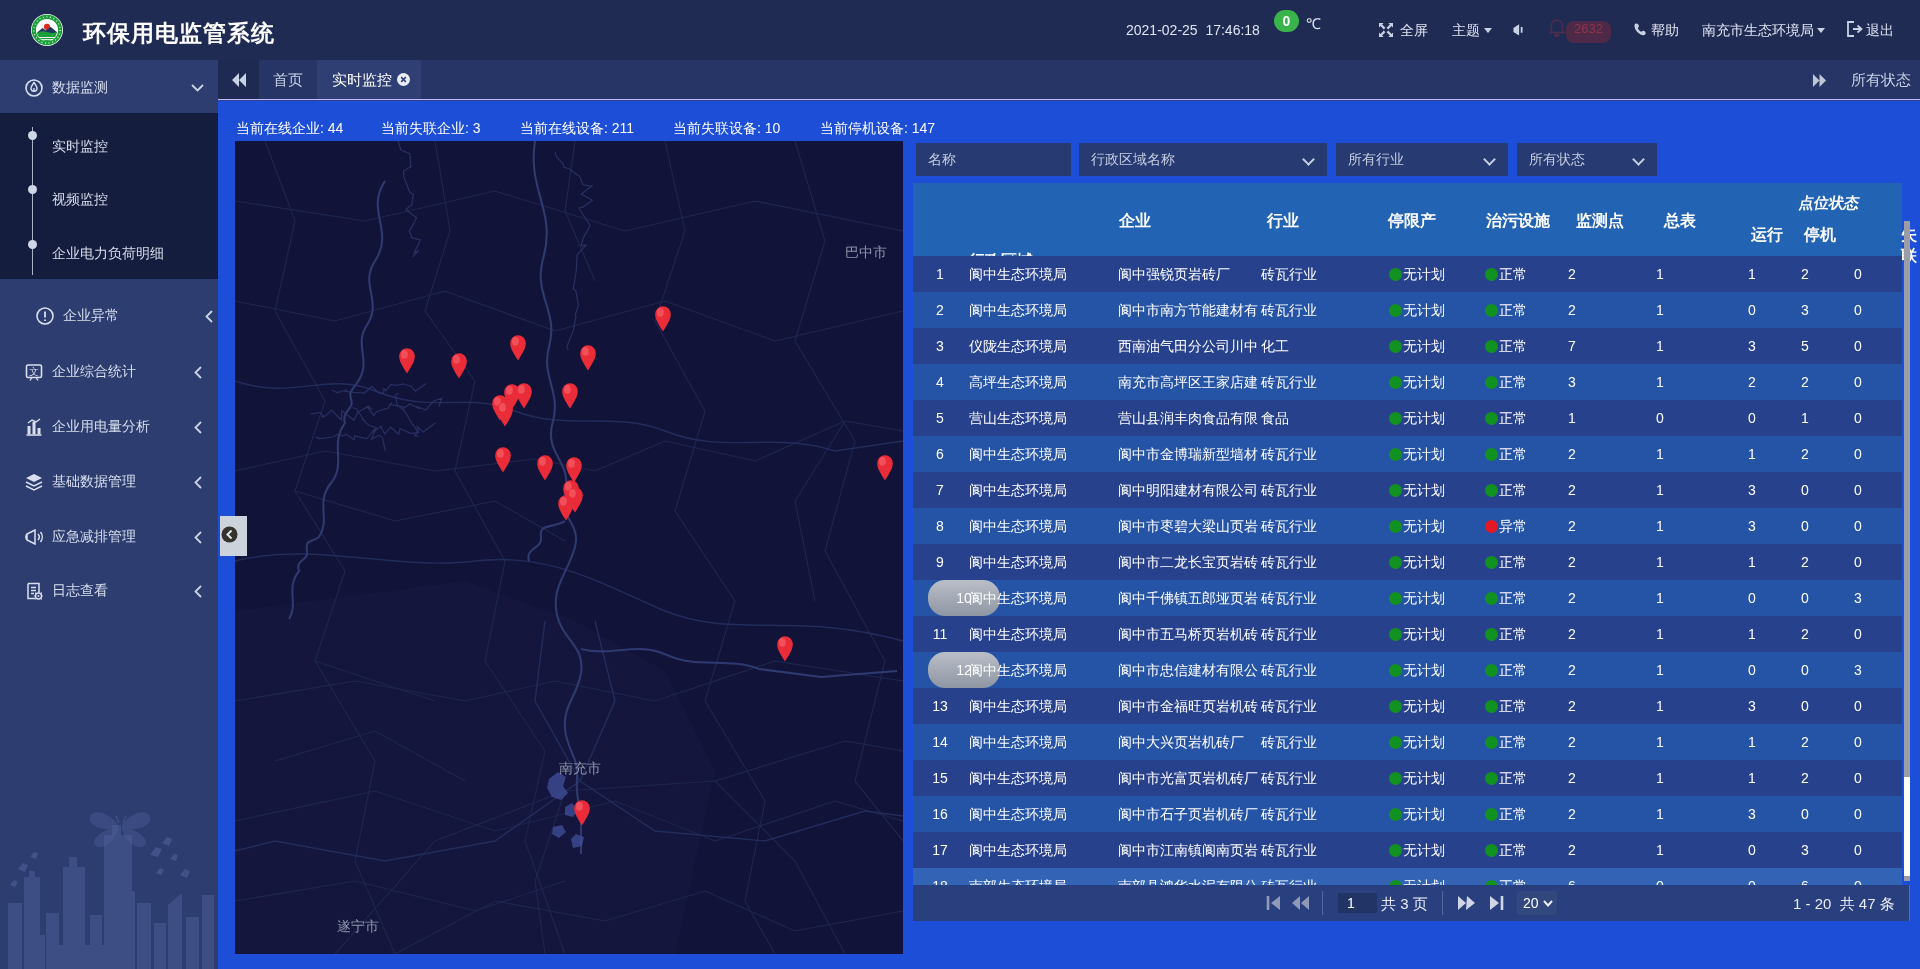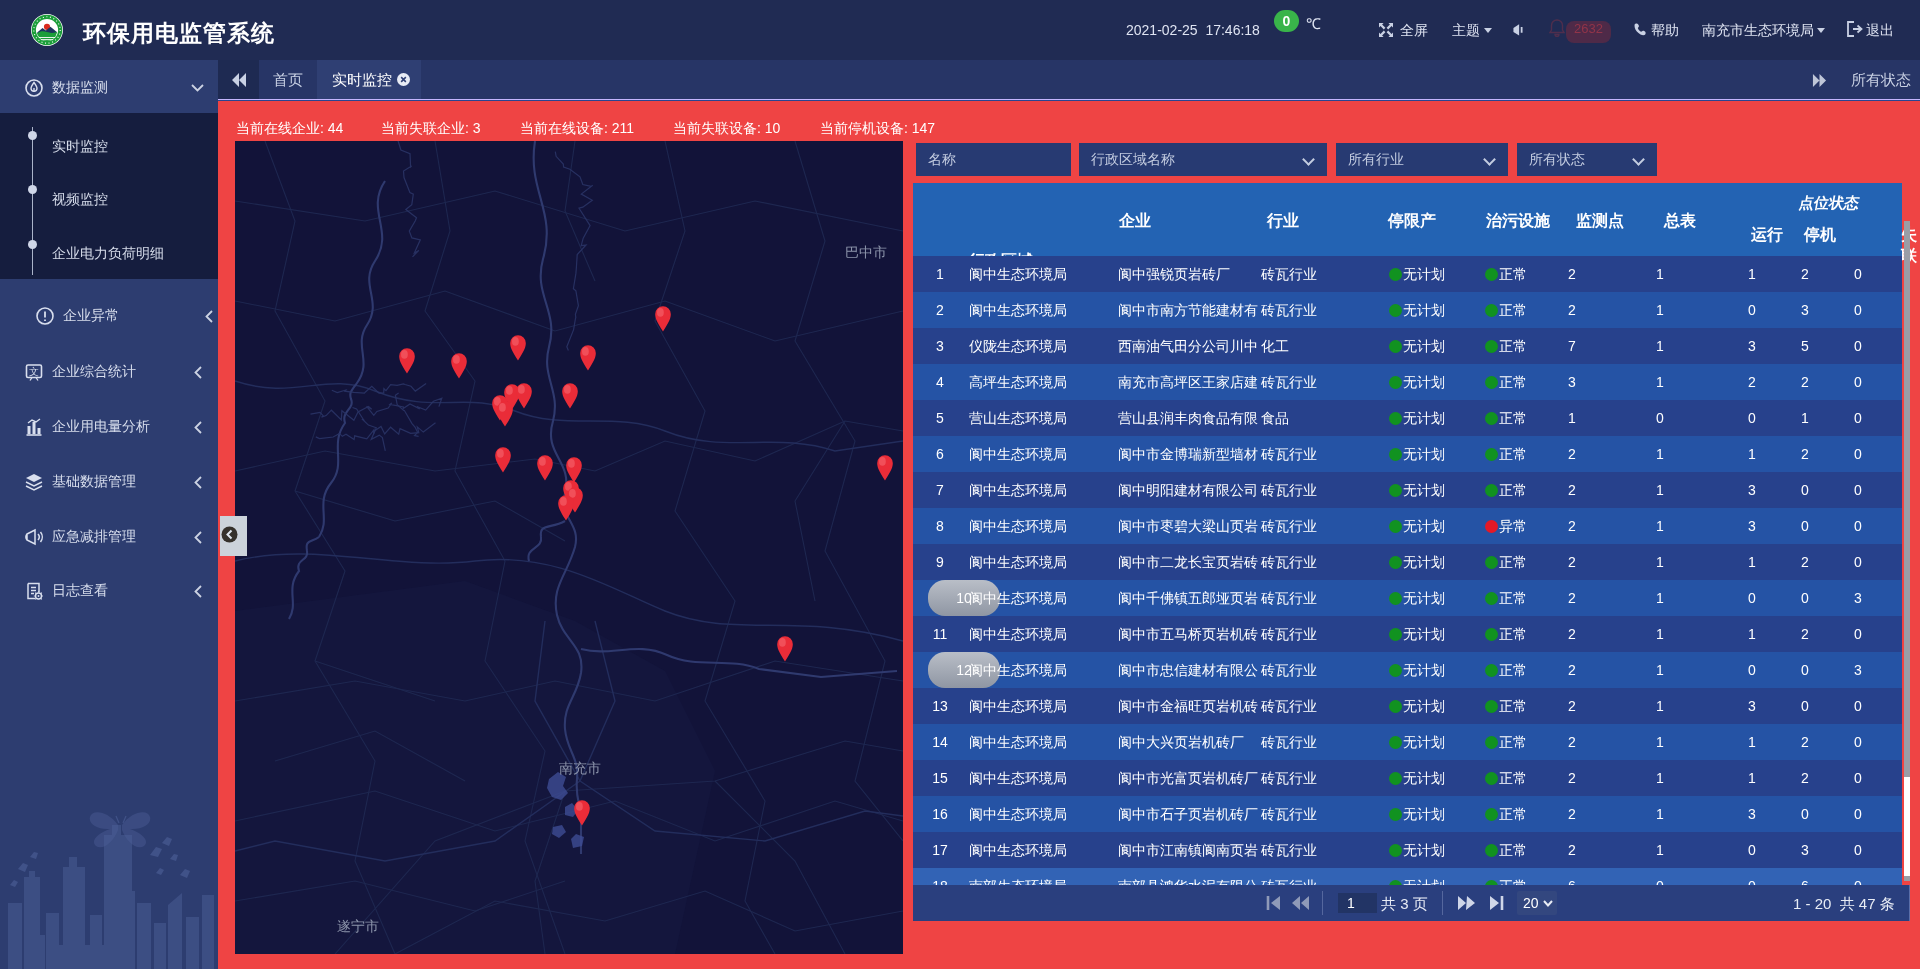--- a/index.html
+++ b/index.html
@@ -15,21 +15,21 @@
   #sidebar { position:absolute; left:0; top:60px; width:218px; height:909px; background:#2d3d70; overflow:hidden; z-index:20;}
   .mitem { position:absolute; left:0; width:218px; height:56px; color:#d9dfee; font-size:14px; }
   .mitem .txt { position:absolute; left:52px; top:50%; transform:translateY(-50%); }
   #submenu { position:absolute; left:0; top:53px; width:218px; height:166px; background:#151d3e; }
   .sline { position:absolute; left:32px; top:14px; width:1px; height:148px; background:#aab3c9; }
   .sdot { position:absolute; left:28px; width:9px; height:9px; border-radius:50%; background:#cfd6e8; }
   .sitem { position:absolute; left:52px; color:#d6dcea; font-size:14px; }
   
   #tabbar { position:absolute; left:218px; top:60px; width:1702px; height:40px; background:#273566; border-bottom:1px solid #c4b5fd;}
   
-  #content { position:absolute; left:218px; top:101px; width:1702px; height:868px; background:#ef4444; }
+  #content { position:absolute; left:218px; top:101px; width:1702px; height:868px; background:#1d4ed8; }
   .statstxt { position:absolute; top:19px; color:#fff; font-size:14px; }
   
   #map { position:absolute; left:17px; top:40px; width:668px; height:813px; background:#121339; }
   
   .fbox { position:absolute; top:42px; height:33px; background:#273a72; color:#c3cce0; font-size:14px; line-height:33px; }
   .fbox .ph { padding-left:12px; }
   .fchev { position:absolute; right:14px; top:12px; width:9px; height:9px; border-left:2px solid #c3cce0; border-bottom:2px solid #c3cce0; transform:rotate(-45deg); }
   #thead { position:absolute; left:695px; top:82px; width:989px; height:73px; background:#2363b3; color:#fff; }
   .hl { position:absolute; font-size:16px; font-weight:bold; }
   #tbody { position:absolute; left:695px; top:155px; width:989px; height:629px; overflow:hidden; }

